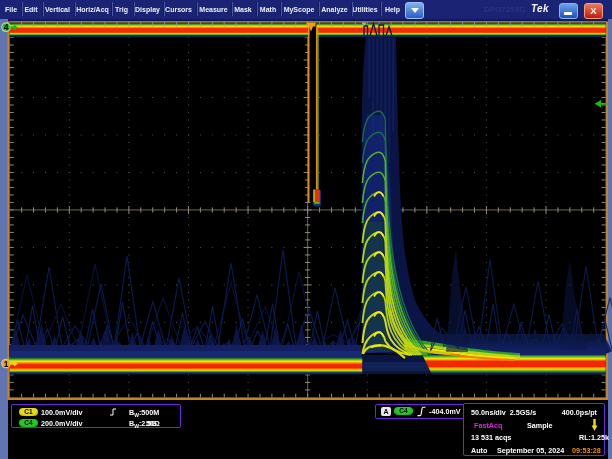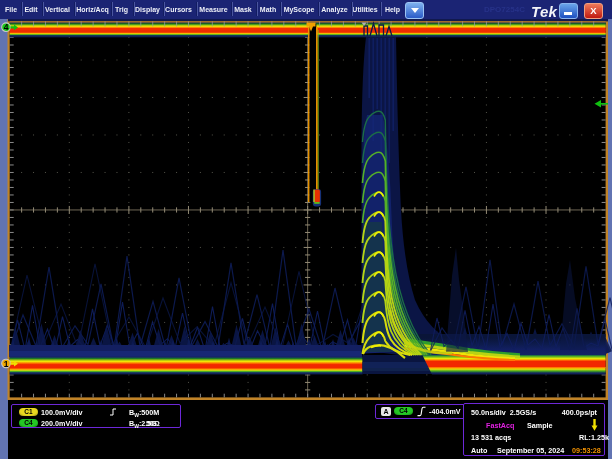--- a/index.html
+++ b/index.html
@@ -11,21 +11,21 @@
   .mi{position:absolute;top:5.5px;transform:translateX(-50%);
       color:#eef0f8;font-size:7px;font-weight:bold;white-space:nowrap;}
   .sep{position:absolute;top:2px;width:1px;height:14px;background:#121c60;
        border-right:1px solid #4a55a0;}
   #ddbtn{position:absolute;left:405px;top:2px;width:17px;height:15px;
      background:linear-gradient(#7fb2ef,#2a5bc8);border:1px solid #9cc4f4;
      border-radius:3px;}
   #ddbtn:after{content:"";position:absolute;left:4.5px;top:5px;border:4px solid transparent;
      border-top:5px solid #fff;}
   #dpotxt{left:484px;top:5px;color:#273289;font-size:8px;font-weight:bold;}
-  #tek{left:531px;top:3px;color:#f4f4f8;font-size:15px;font-weight:bold;
+  #tek{left:531px;top:3px;color:#f4f4f8;font-size:10px;font-weight:bold;
        font-style:italic;letter-spacing:.3px;}
   .wbtn{position:absolute;top:3px;width:17px;height:14px;border-radius:3px;
         color:#fff;text-align:center;}
   #minb{left:559px;background:linear-gradient(#6aa4ea,#1d4fc0);border:1px solid #8ab4ee;}
   #minb:after{content:"";position:absolute;left:4px;top:8px;width:8px;height:2.5px;background:#fff;}
   #closeb{left:584px;background:linear-gradient(#f07a5a,#c01a10);border:1px solid #f0a080;
         font-size:9.5px;font-weight:bold;line-height:13px;}
   
   #lbar{left:0;top:19px;width:8px;height:440px;background:#6274b2;}
   #rbar{left:608px;top:19px;width:4px;height:440px;background:#6274b2;}
@@ -1394,21 +1394,21 @@
   <div class="pill pg" style="left:18px;top:2.5px;">C4</div>
   <svg class="abs" style="left:41px;top:1.5px" width="9" height="11" viewBox="0 0 9 11">
     <path d="M0.5 9.6 L2.8 9.6 Q3.8 9.6 4.1 8.4 L5 2.6 Q5.3 1.3 6.3 1.3 L8.5 1.3" stroke="#fff" stroke-width="1.1" fill="none"></path>
   </svg>
   <div class="t" style="left:53px;top:2.5px;">-404.0mV</div>
 </div>
 
 <div id="acqbox" class="robox">
   <div class="t" style="left:7px;top:4px;">50.0ns/div&nbsp; 2.5GS/s</div>
   <div class="t" style="right:7px;top:4px;">400.0ps/pt</div>
-  <div class="t" style="left:22px;top:17px;color:#e020e0;">FastAcq</div>
+  <div class="t" style="left:10px;top:17px;color:#e020e0;">FastAcq</div>
   <div class="t" style="left:63px;top:17px;">Sample</div>
   <svg class="abs" style="left:127px;top:15px" width="7" height="12" viewBox="0 0 7 12">
     <rect x="2.3" y="0" width="2.4" height="7.5" fill="#f0e000"></rect>
     <path d="M0.5 6.5 L3.5 11.8 L6.5 6.5 Z" fill="#f0e000"></path>
   </svg>
   <div class="t" style="left:7px;top:29px;">13 531 acqs</div>
   <div class="t" style="left:91px;top:29px;padding-left:24px;">RL:1.25k</div>
   <div class="t" style="left:7px;top:42px;">Auto</div>
   <div class="t" style="left:33px;top:42px;">September 05, 2024</div>
   <div class="t" style="left:108px;top:42px;color:#f09000;">09:53:28</div>

